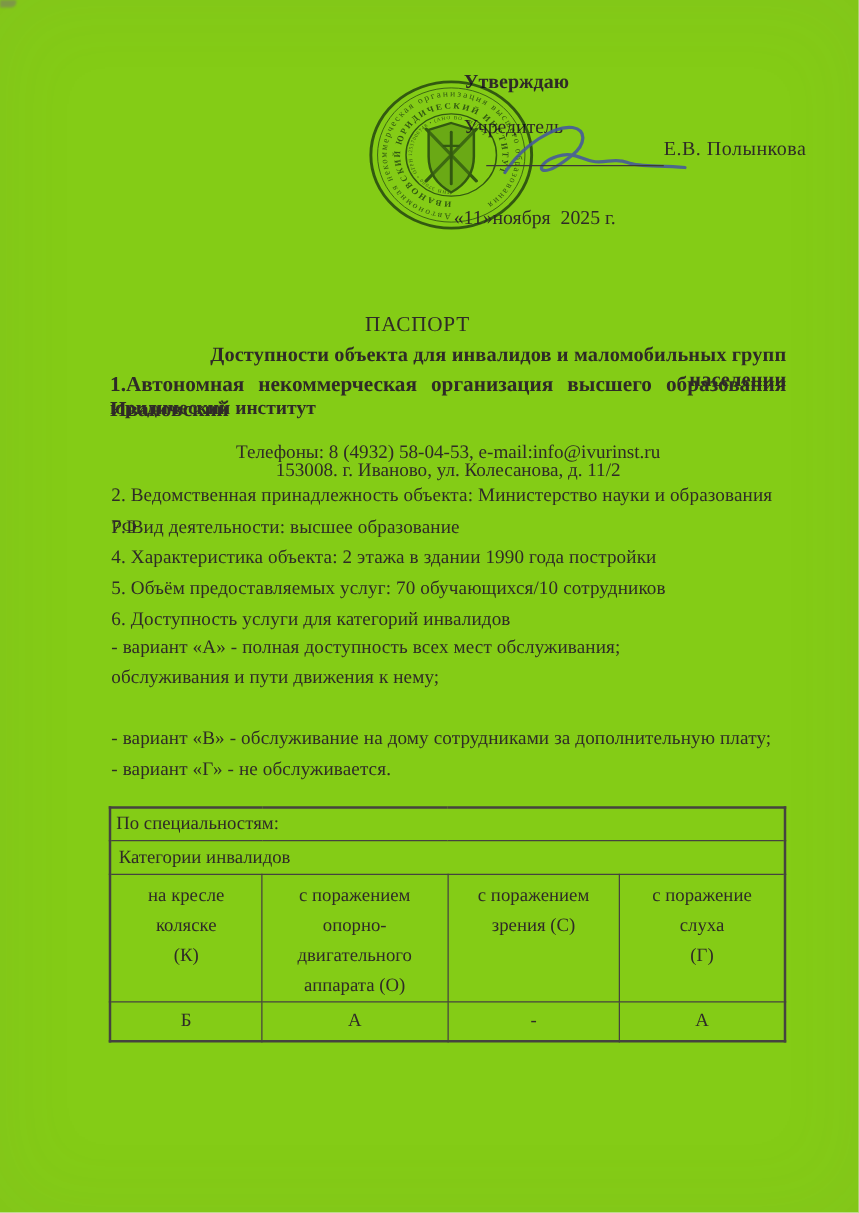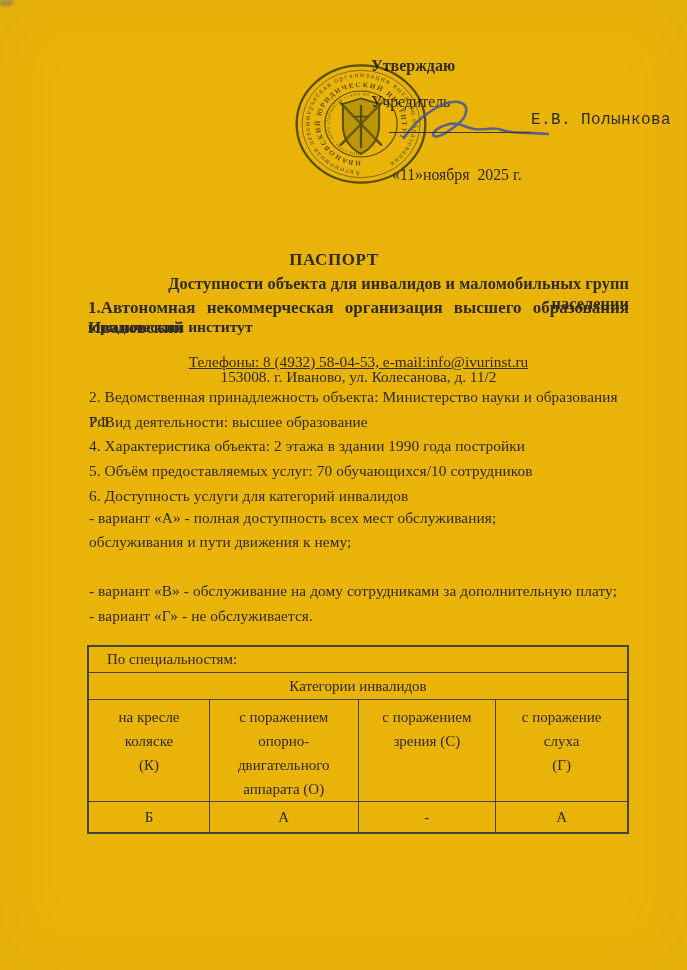--- a/index.html
+++ b/index.html
@@ -3,60 +3,60 @@
 <meta charset="utf-8">
 <style>
   html,body{margin:0;padding:0;}
   body{
     width:687px;height:970px;
     font-family:"Liberation Serif","DejaVu Serif",serif;
     background:#e8e6e3;
   }
   .page{
     position:relative;width:687px;height:970px;overflow:hidden;
-    background:#eab308;
+    background:#84cc16;
     box-shadow:inset 0 0 70px rgba(115,105,95,.07);
     color:#2f2b27;
   }
   .abs{position:absolute;}
   .txt{font-size:15.3px;line-height:24.8px;letter-spacing:.1px;}
   .stretch{text-align:justify;text-align-last:justify;}
-  .pre{white-space:pre;margin-left:29px;}
+  .pre{white-space:pre;}
 
   
   .approve{left:371px;top:57px;font-size:16px;font-weight:bold;}
   .role{left:371px;top:93px;font-size:15.8px;}
   .sig-line{left:389px;top:132px;width:142px;border-top:1.6px solid #3c3934;}
-  .signer{left:531px;top:111px;font-size:16px;letter-spacing:.4px;font-family:Liberation Mono, monospace;}
+  .signer{left:531px;top:111px;font-size:16px;letter-spacing:.4px;}
   .date{left:363px;top:166px;font-size:15.8px;}
   .sig-svg{left:400px;top:96px;}
 
   
   .stamp{left:294px;top:63px;width:134px;height:122px;opacity:.85;
          mix-blend-mode:multiply;filter:blur(.3px);}
 
   
-  .doc-title{left:88px;top:250px;width:492px;font-size:17px;font-weight:bold;letter-spacing:.6px;text-align:center;}
+  .doc-title{left:88px;top:250px;width:492px;font-size:17px;font-weight:normal;letter-spacing:.6px;text-align:center;}
   .doc-subtitle{left:88px;top:274px;width:541px;font-size:16.3px;font-weight:bold;text-align:right;letter-spacing:.1px;}
   .org1{left:88px;top:298px;width:541px;font-size:17px;font-weight:bold;line-height:19.5px;}
   .org2{left:88px;top:317px;width:541px;font-size:15.6px;font-weight:bold;line-height:19.5px;}
   .addr{left:88px;top:335px;width:541px;font-size:15.3px;text-align:center;line-height:18.5px;margin-top:33px;}
-  .contacts{left:88px;top:353px;width:541px;font-size:15.3px;text-align:center;line-height:18.5px;text-decoration:underline;}
+  .contacts{left:88px;top:353px;width:541px;font-size:15.3px;text-align:center;line-height:18.5px;}
 
   .line{left:89px;width:540px;}
 
   
   .acc-table{
     position:absolute;left:87px;top:645px;width:542px;
     border-collapse:collapse;font-size:15px;color:#2f2b27;
     border:2px solid #45433f;
   }
   .acc-table td{border:1.4px solid #45433f;padding:0 6px;}
-  .acc-table .cap{height:25px;text-align:left;padding-left:18px;}
-  .acc-table .grp{height:26px;text-align:center;margin-left:42px;}
+  .acc-table .cap{height:25px;text-align:left;padding-left:4px;}
+  .acc-table .grp{height:26px;margin-left:42px;}
   .acc-table .hdr td{height:68px;text-align:center;vertical-align:top;
      padding-top:5px;white-space:pre-line;line-height:24px;}
   .acc-table .vals td{height:30px;text-align:center;vertical-align:middle;}
 
   .corner-smudge{left:0;top:0;width:13px;height:6px;background:#7a736c;
      opacity:.55;filter:blur(1px);border-radius:0 0 4px 0;}
 </style>
 </head>
 <body>
 

